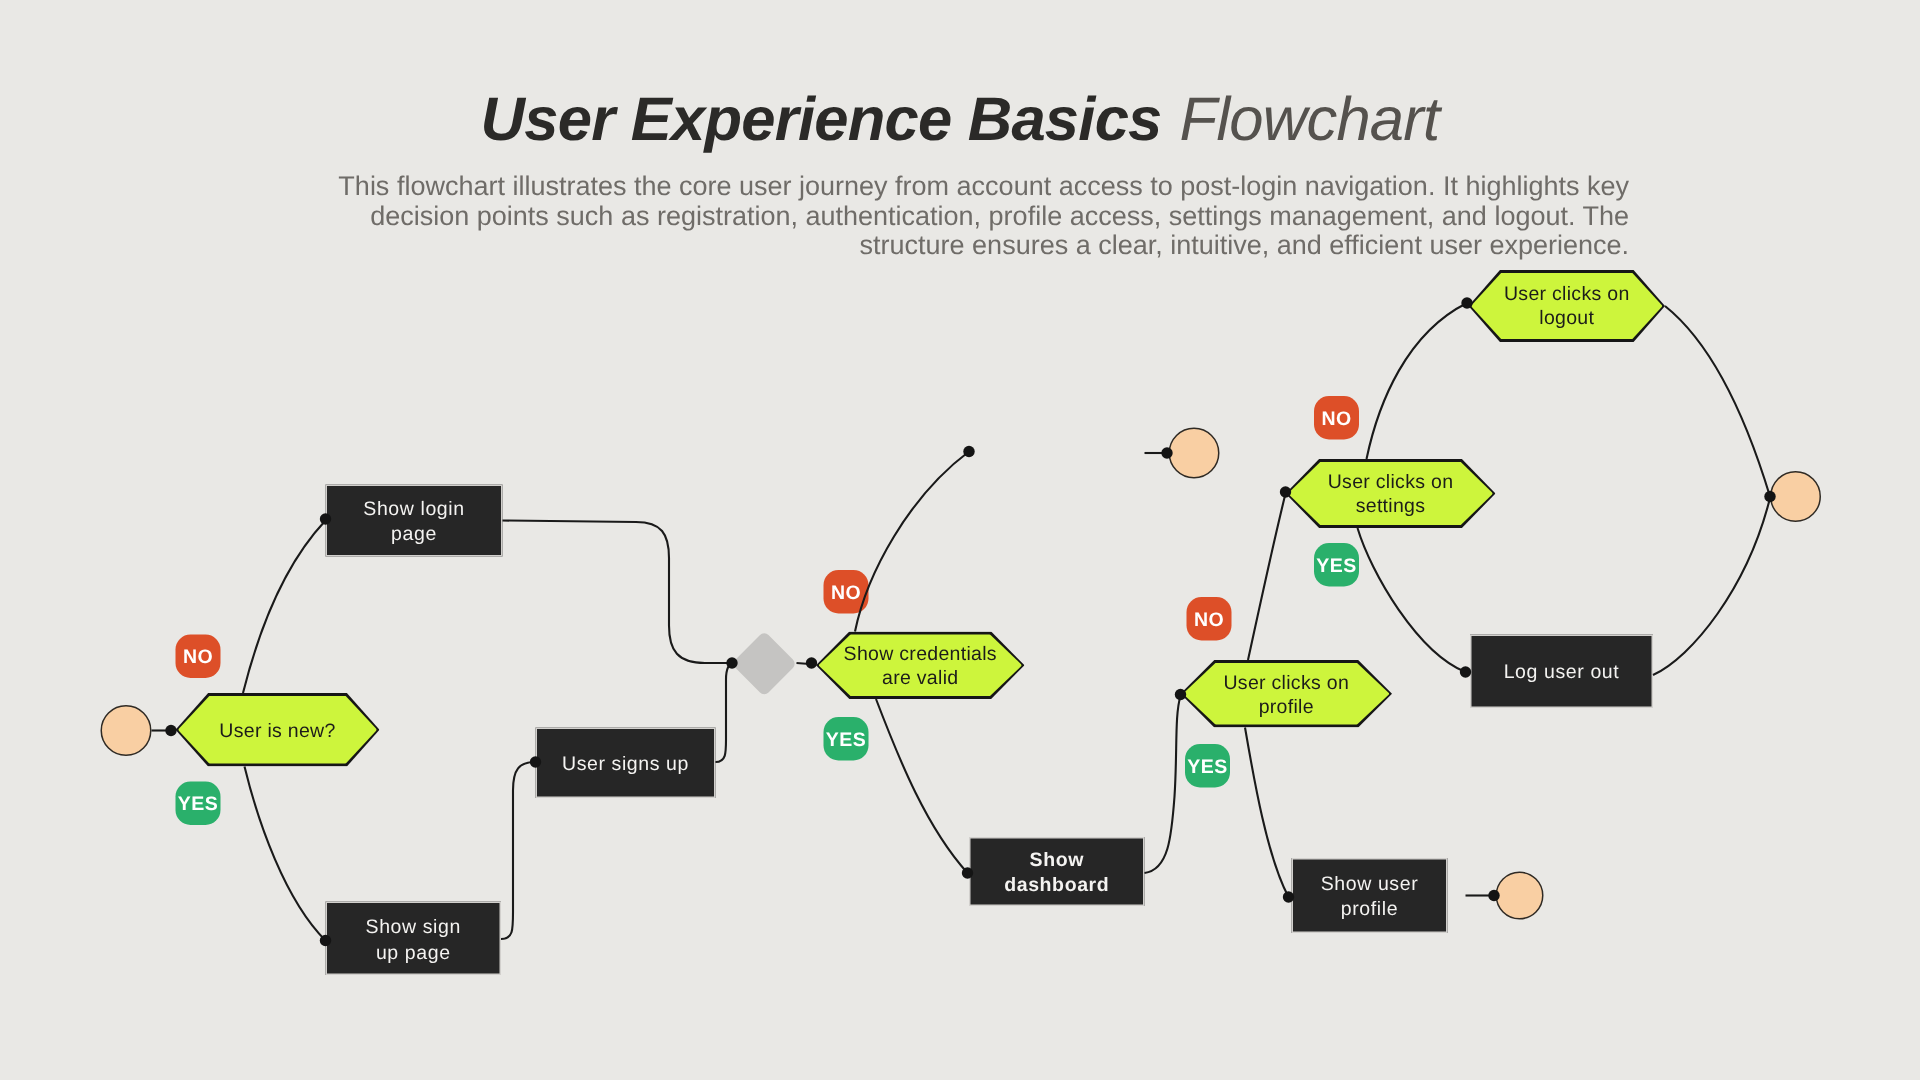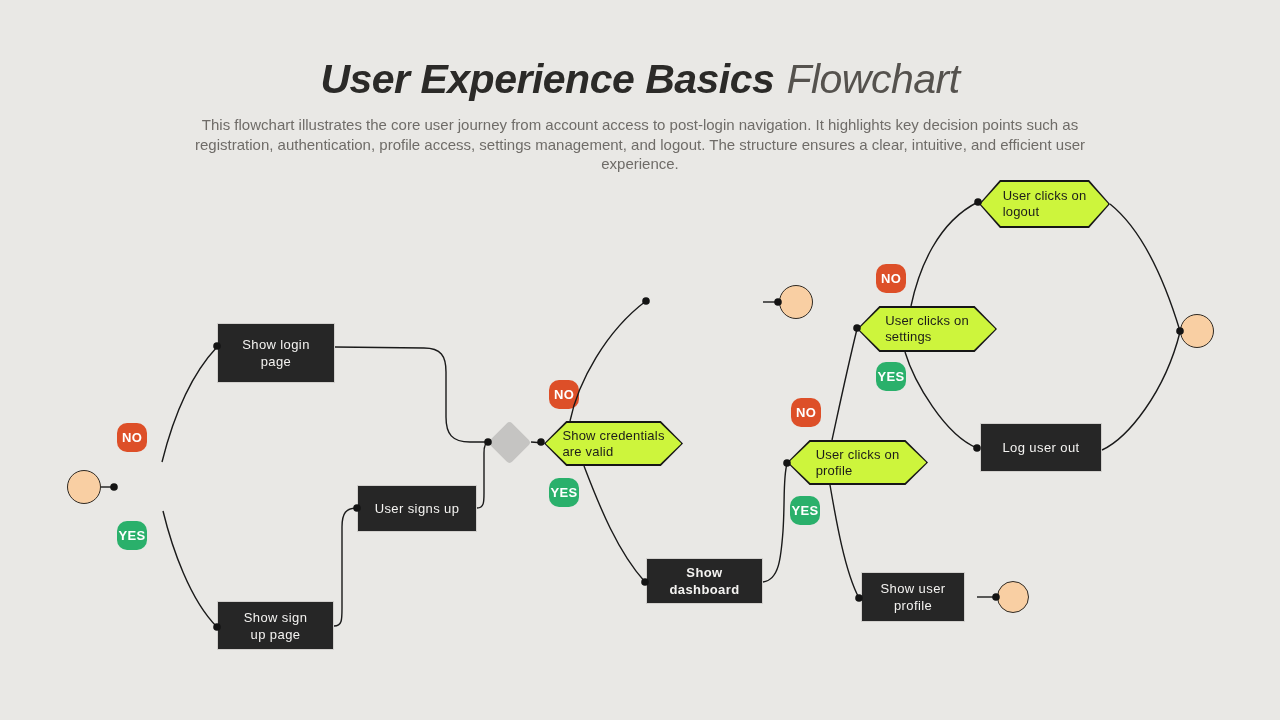--- a/index.html
+++ b/index.html
@@ -10,35 +10,35 @@
   }
   
   .title{
     position:absolute;top:56px;left:0;width:100%;text-align:center;
     font-style:italic;font-size:41px;letter-spacing:-0.5px;white-space:nowrap;
   }
   .title .t-primary{font-weight:700;color:#2b2a28;}
   .title .t-secondary{font-weight:400;color:#55524e;margin-left:12px;}
   .subtitle{
     position:absolute;top:115px;left:50%;transform:translateX(-50%);
-    width:892px;text-align:center;font-size:15px;line-height:19.5px;color:#6f6c68;
+    width:892px;text-align:right;font-size:18px;line-height:19.5px;color:#6f6c68;
   }
   
   .box{
     position:absolute;box-sizing:border-box;
     background:var(--node-dark,#262626);border:1px solid #d2d0cd;color:#f4f3f1;
     display:flex;align-items:center;justify-content:center;text-align:center;
     font-size:13px;line-height:17px;letter-spacing:0.4px;white-space:pre-line;z-index:2;
   }
   .hex{position:absolute;z-index:2;}
   .hex-border{position:absolute;inset:0;background:#161616;
     clip-path:polygon(0% 50%,16% 0%,84% 0%,100% 50%,84% 100%,16% 100%);}
   .hex-fill{position:absolute;inset:1.6px;background:var(--decision-green,#cdf53c);
     clip-path:polygon(0% 50%,16% 0%,84% 0%,100% 50%,84% 100%,16% 100%);
-    display:flex;align-items:center;justify-content:center;
+    display:flex;align-items:center;justify-content:center;text-align:center;
     font-size:13px;line-height:16px;color:#1c1c1a;letter-spacing:0.2px;white-space:pre-line;}
   .badge{
     position:absolute;width:30px;height:29px;border-radius:10px;z-index:3;
     display:flex;align-items:center;justify-content:center;
     color:#ffffff;font-size:13px;font-weight:700;letter-spacing:0.3px;
   }
   .badge-no{background:var(--badge-no-orange,#dd4f28);}
   .badge-yes{background:var(--badge-yes-green,#2ab06b);}
   .terminal{
     position:absolute;box-sizing:border-box;border-radius:50%;z-index:2;
@@ -62,31 +62,35 @@
   </div>
   <div class="subtitle">This flowchart illustrates the core user journey from account access to post-login navigation. It highlights key decision points such as registration, authentication, profile access, settings management, and logout. The structure ensures a clear, intuitive, and efficient user experience.</div>
 
   <div class="terminal" style="left:67px;top:470px;width:34px;height:34px;"></div>
   <div class="terminal" style="left:779px;top:285px;width:34px;height:34px;"></div>
   <div class="terminal" style="left:997px;top:581px;width:32px;height:32px;"></div>
   <div class="terminal" style="left:1180px;top:314px;width:34px;height:34px;"></div>
 
   <div class="diamond"></div>
 
-  <div class="box" style="left:217px;top:323px;width:118px;height:60px;">Show login
+  <div class="box" style="left:217px;top:323px;width:118px;height:48px;">Show login
 page</div>
   <div class="box" style="left:357px;top:485px;width:120px;height:47px;">User signs up</div>
   <div class="box" style="left:217px;top:601px;width:117px;height:49px;">Show sign
 up page</div>
   <div class="box" style="left:646px;top:558px;width:117px;height:46px;font-weight:bold;">Show
 dashboard</div>
   <div class="box" style="left:861px;top:572px;width:104px;height:50px;">Show user
 profile</div>
   <div class="box" style="left:980px;top:423px;width:122px;height:49px;">Log user out</div>
 
+  <div class="hex" style="left:117px;top:462px;width:136px;height:49px;">
+    <div class="hex-border"></div>
+    <div class="hex-fill">User is new?</div>
+  </div>
   <div class="hex" style="left:544px;top:421px;width:139px;height:45px;">
     <div class="hex-border"></div>
     <div class="hex-fill">Show credentials
 are valid</div>
   </div>
   <div class="hex" style="left:787px;top:440px;width:141px;height:45px;">
     <div class="hex-border"></div>
     <div class="hex-fill">User clicks on
 profile</div>
   </div>

